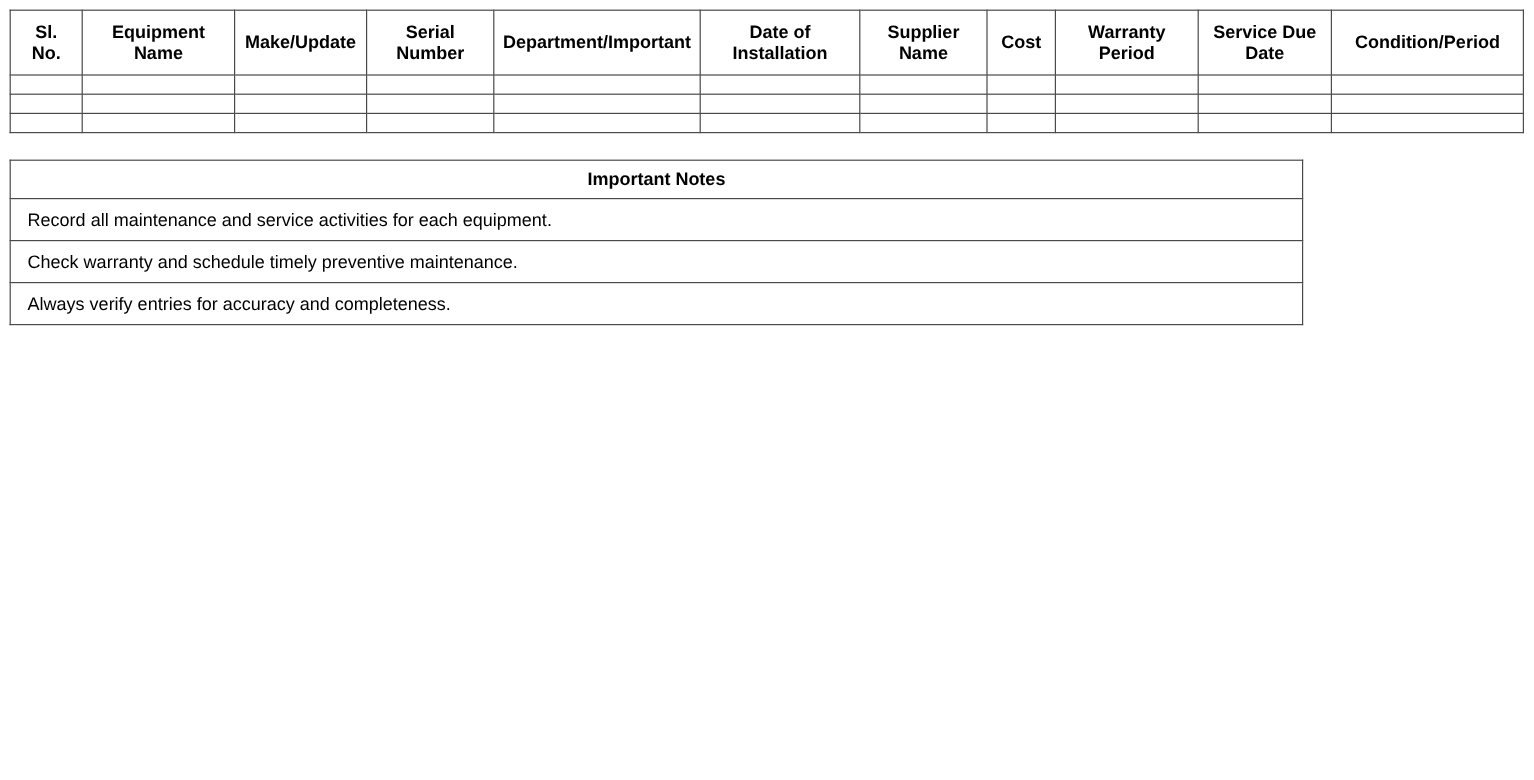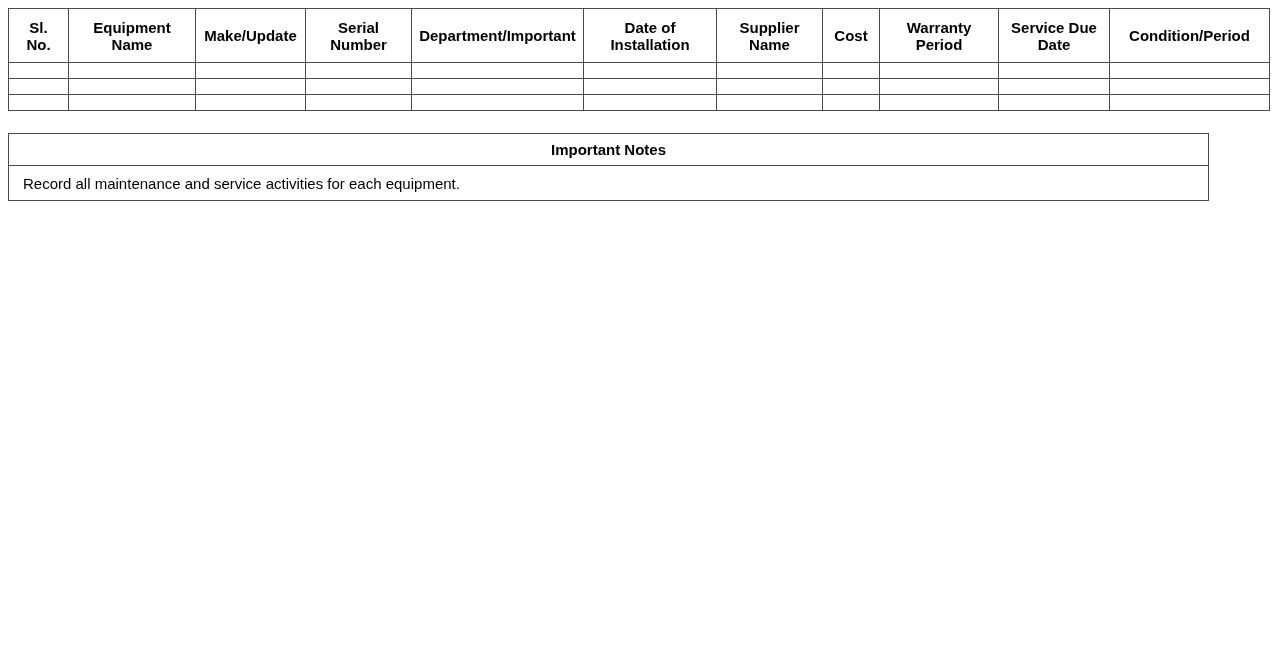--- a/index.html
+++ b/index.html
@@ -18,21 +18,21 @@
     width: 1278px;
     height: 650px;
     background: var(--bg-color);
     font-family: Liberation Sans, sans-serif;
     color: var(--text-color);
     overflow: hidden;
   }
   table {
     border-collapse: collapse;
     table-layout: fixed;
-    width: 1201px;
+    width: 1078px;
     margin-left: 8px;
     background: var(--bg-color);
   }
   th, td {
     border: 1px solid var(--border-color);
     color: var(--text-color);
     overflow: hidden;
   }
 
   
@@ -161,16 +161,22 @@
   <table id="notes-table">
     <thead>
       <tr>
         <th>Important Notes</th>
       </tr>
     </thead>
     <tbody>
         <tr>
           <td>Record all maintenance and service activities for each equipment.</td>
         </tr>
+        <tr>
+          <td>Check warranty and schedule timely preventive maintenance.</td>
+        </tr>
+        <tr>
+          <td>Always verify entries for accuracy and completeness.</td>
+        </tr>
       </tbody>
   </table>
 
 </div>
 
 </body></html>

